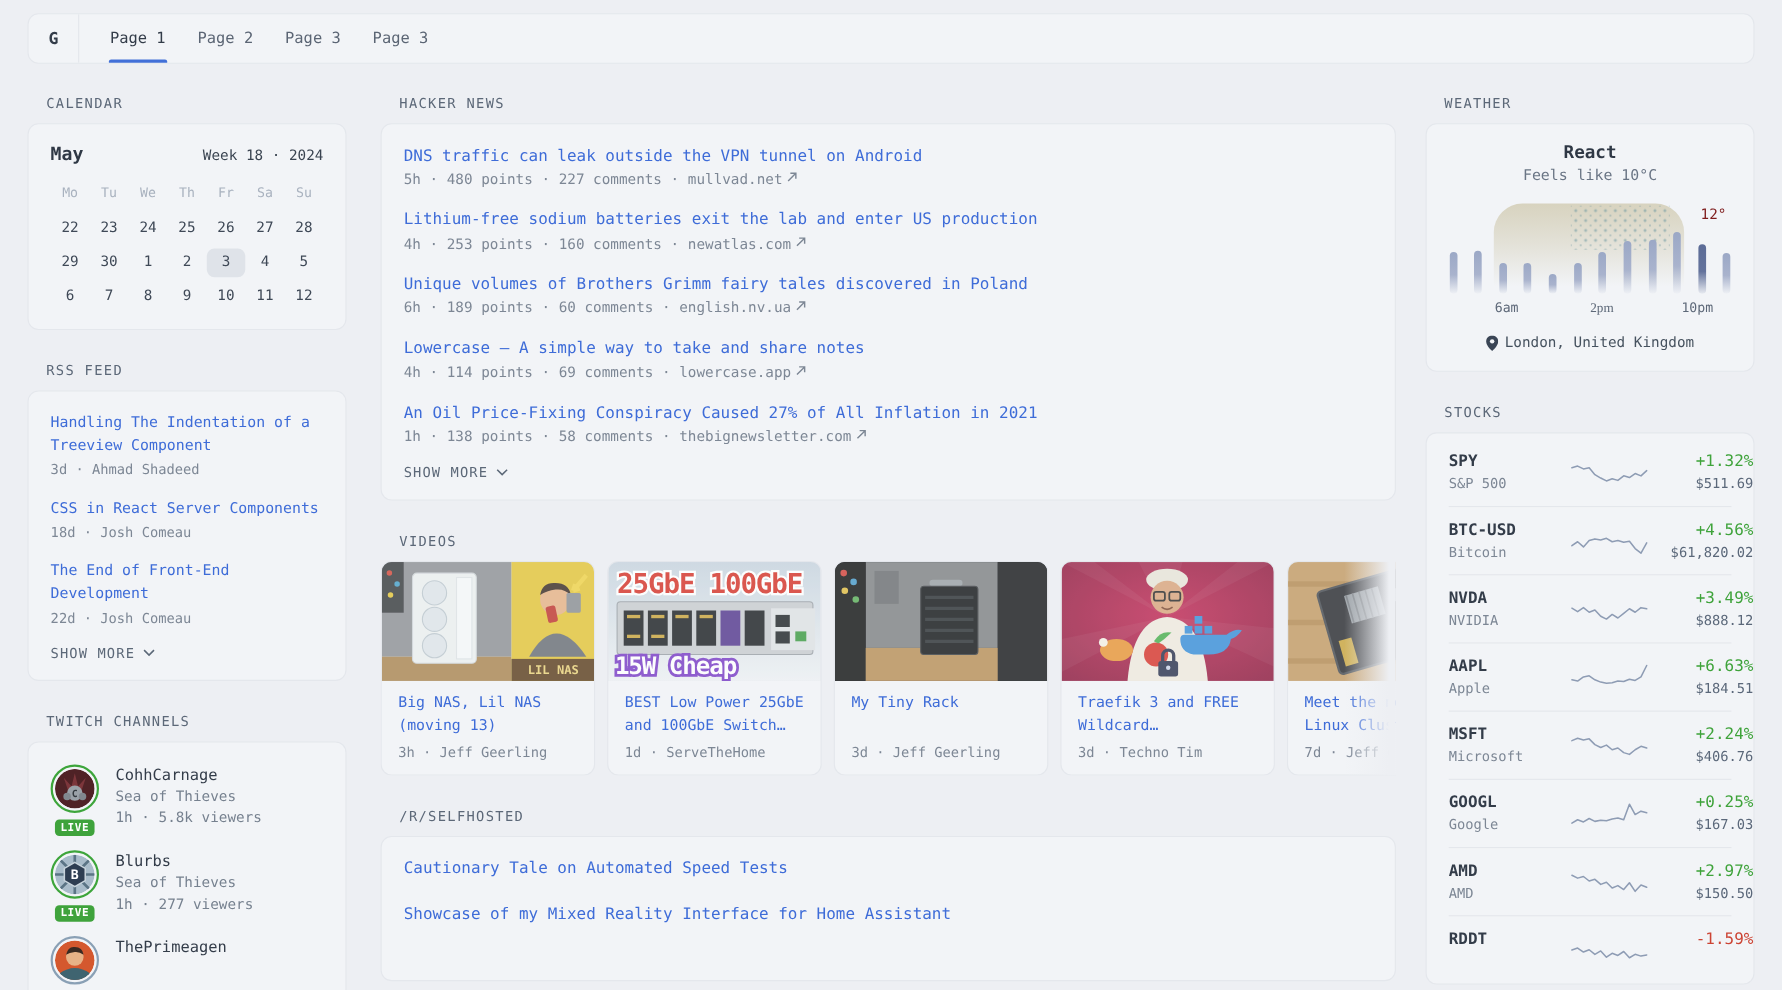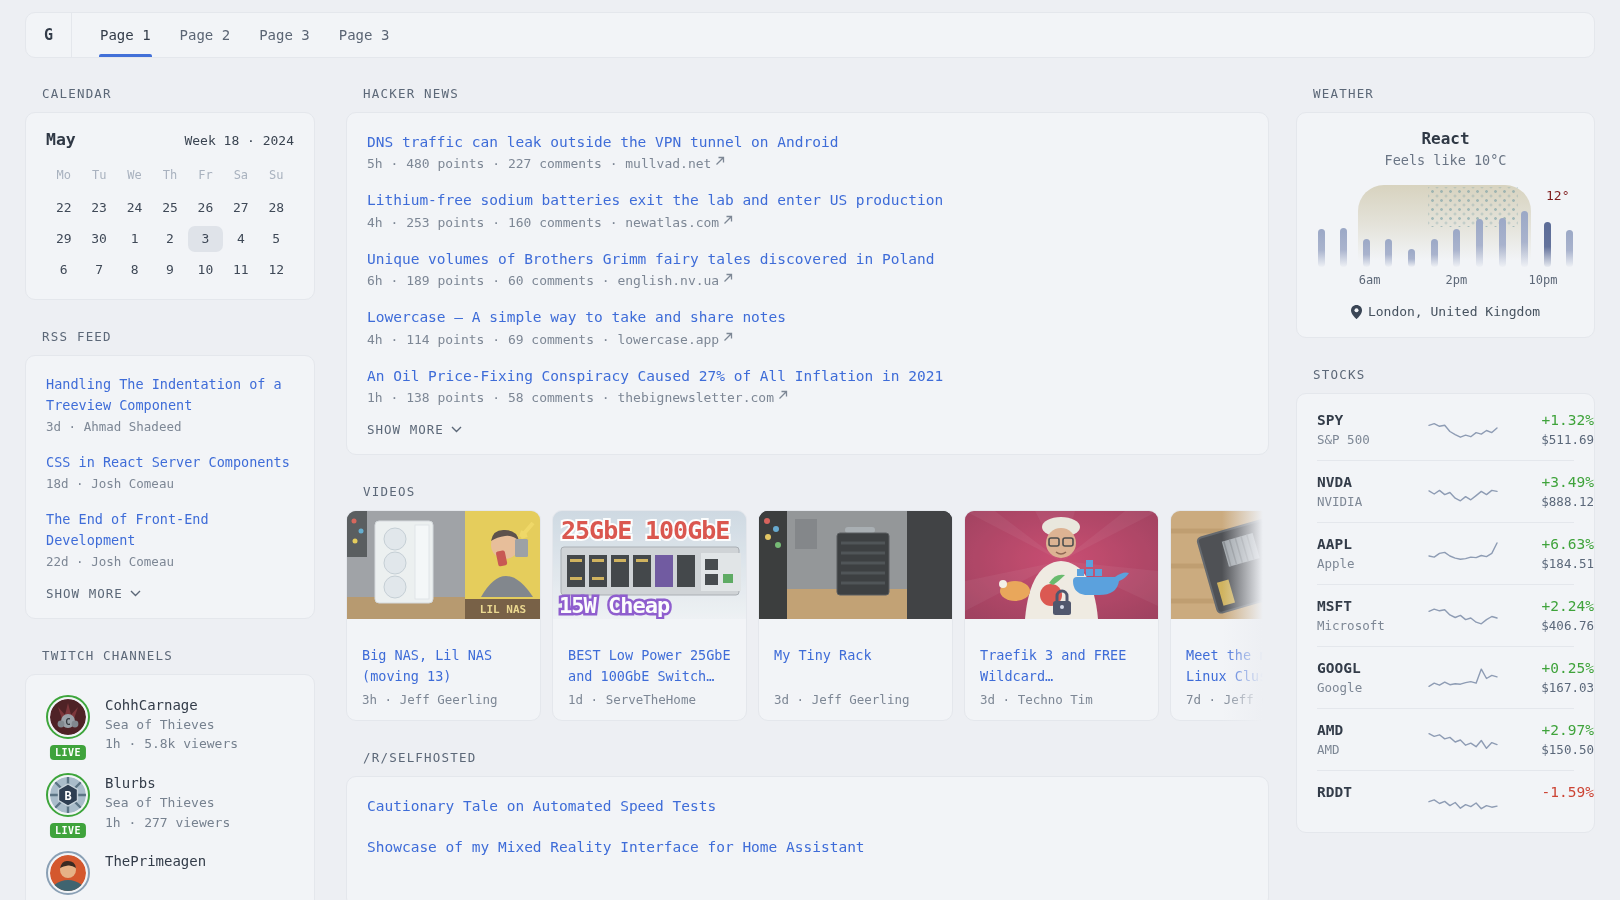--- a/index.html
+++ b/index.html
@@ -103,21 +103,21 @@
     pointer-events:none;
   }
   .video-card {
     flex:0 0 195px; display:block; text-decoration:none;
     background:#f2f4f7; border:1px solid #e4e7ec; border-radius:10px;
     overflow:hidden; cursor:pointer;
   }
   .thumb { position:relative; width:193px; height:108px; background:#dde1e6; }
   .thumb svg { display:block; }
   .thumb::after { content:""; position:absolute; inset:0; background:rgba(240,242,246,0.18); }
-  .v-body { padding:10px 15px 13px;margin-top:16px; }
+  .v-body { padding:10px 15px 13px; }
   .v-title span { display:block; color:#3e6cd8; font-size:13.5px; line-height:21px; white-space:nowrap; }
   .v-title { min-height:42px; }
   .v-meta { margin-top:5px; font-size:12.5px; color:#7d8795; white-space:nowrap; }
   
   .weather-card { padding:16px 18px 18px; }
   .w-cond { text-align:center; font-size:16px; font-weight:bold; color:#2f3845; }
   .w-feels { text-align:center; font-size:13.5px; color:#6a7585; margin-top:4px; }
   .wchart { position:relative; width:260px; height:82px; margin:17px auto 0; }
   .wband {
     position:absolute; left:42px; top:0; width:173px; height:100%;
@@ -598,21 +598,21 @@
               <div class="wbar" style="height: 48px;"></div>
               <div class="wbar" style="height: 49px;"></div>
               <div class="wbar" style="height: 56px;"></div>
               <div class="wbar dark" style="height: 45px;"></div>
               <div class="wbar" style="height: 37px;"></div>
             </div>
           <div class="wtemp">12°</div>
         </div>
         <div class="wlabels" id="wlabels">
             <span class="wlabel" style="left: 20.8333%;">6am</span>
-            <span class="wlabel" style="left: 54.1667%;">2pm</span>
+            <span class="wlabel" style="left: 54.1667%; font-family: Liberation Serif, serif;">2pm</span>
             <span class="wlabel" style="left: 87.5%;">10pm</span>
           </div>
         <div class="w-loc">
           <svg class="pin" width="11" height="14" viewBox="0 0 11 14">
             <path d="M5.5 0 C2.4 0 0 2.4 0 5.4 C0 9.4 5.5 14 5.5 14 S11 9.4 11 5.4 C11 2.4 8.6 0 5.5 0 Z" fill="currentColor"></path>
             <circle cx="5.5" cy="5.3" r="2" fill="#f2f4f7"></circle>
           </svg>
           <span>London, United Kingdom</span>
         </div>
       </div>
@@ -629,20 +629,33 @@
     <svg class="s-spark" width="72" height="32" viewBox="0 0 72 32">
       <polyline fill="none" stroke="#8e9cb4" stroke-width="1.4" stroke-linejoin="round" stroke-linecap="round" points="2.0,11.3 7.2,9.7 12.5,12.3 17.7,11.3 22.9,17.5 28.2,20.6 33.4,23.2 38.6,21.2 43.8,22.7 49.1,18.6 54.3,20.1 59.5,16.5 64.8,18.6 70.0,13.9"></polyline>
     </svg>
     <div class="s-right">
       <div class="s-change pos">+1.32%</div>
       <div class="s-price">$511.69</div>
     </div>
   </div>
           <div class="stock-row">
     <div class="s-left">
+      <div class="s-ticker">BTC-USD</div>
+      <div class="s-name">Bitcoin</div>
+    </div>
+    <svg class="s-spark" width="72" height="32" viewBox="0 0 72 32">
+      <polyline fill="none" stroke="#8e9cb4" stroke-width="1.4" stroke-linejoin="round" stroke-linecap="round" points="2.0,20.1 7.2,16.5 12.5,21.2 17.7,15.4 22.9,13.9 28.2,14.9 33.4,13.4 38.6,16.5 43.8,15.4 49.1,17.0 54.3,16.0 59.5,22.7 64.8,26.9 70.0,17.5"></polyline>
+    </svg>
+    <div class="s-right">
+      <div class="s-change pos">+4.56%</div>
+      <div class="s-price">$61,820.02</div>
+    </div>
+  </div>
+          <div class="stock-row">
+    <div class="s-left">
       <div class="s-ticker">NVDA</div>
       <div class="s-name">NVIDIA</div>
     </div>
     <svg class="s-spark" width="72" height="32" viewBox="0 0 72 32">
       <polyline fill="none" stroke="#8e9cb4" stroke-width="1.4" stroke-linejoin="round" stroke-linecap="round" points="2.0,14.9 7.2,18.0 12.5,14.4 17.7,18.6 22.9,16.5 28.2,22.2 33.4,24.8 38.6,20.6 43.8,23.8 49.1,19.6 54.3,15.4 59.5,18.6 64.8,14.4 70.0,15.4"></polyline>
     </svg>
     <div class="s-right">
       <div class="s-change pos">+3.49%</div>
       <div class="s-price">$888.12</div>
     </div>

